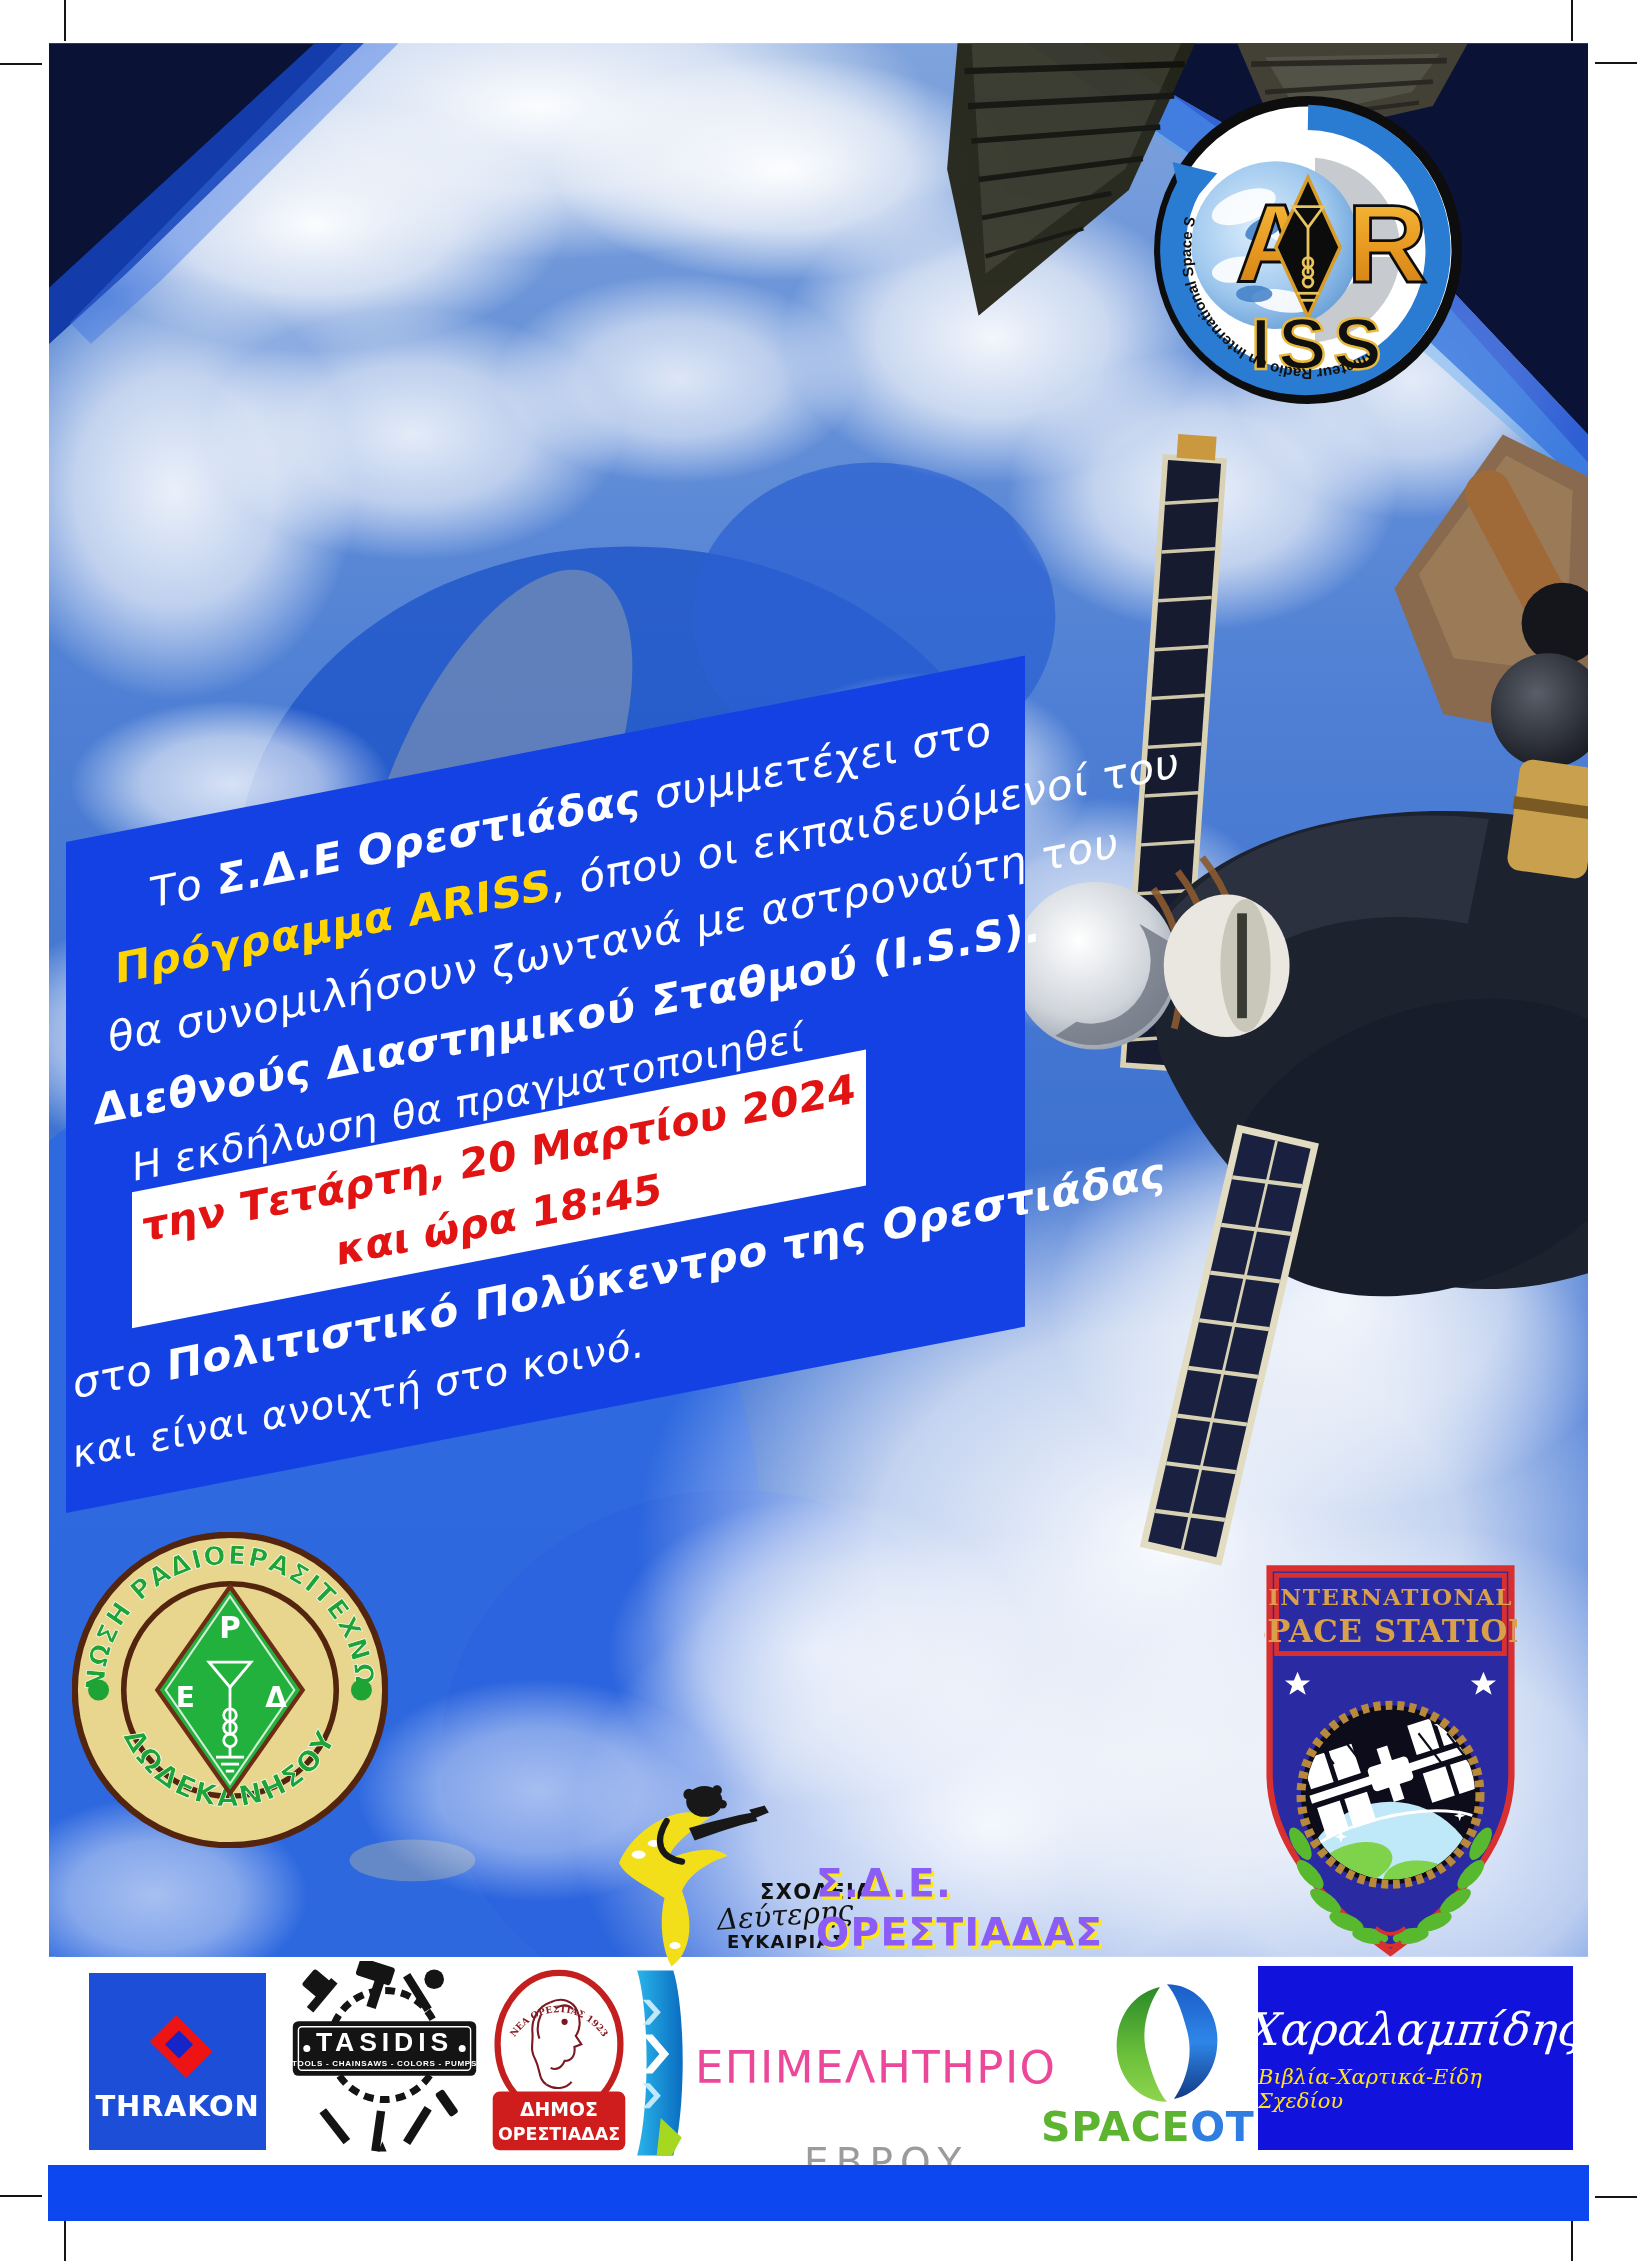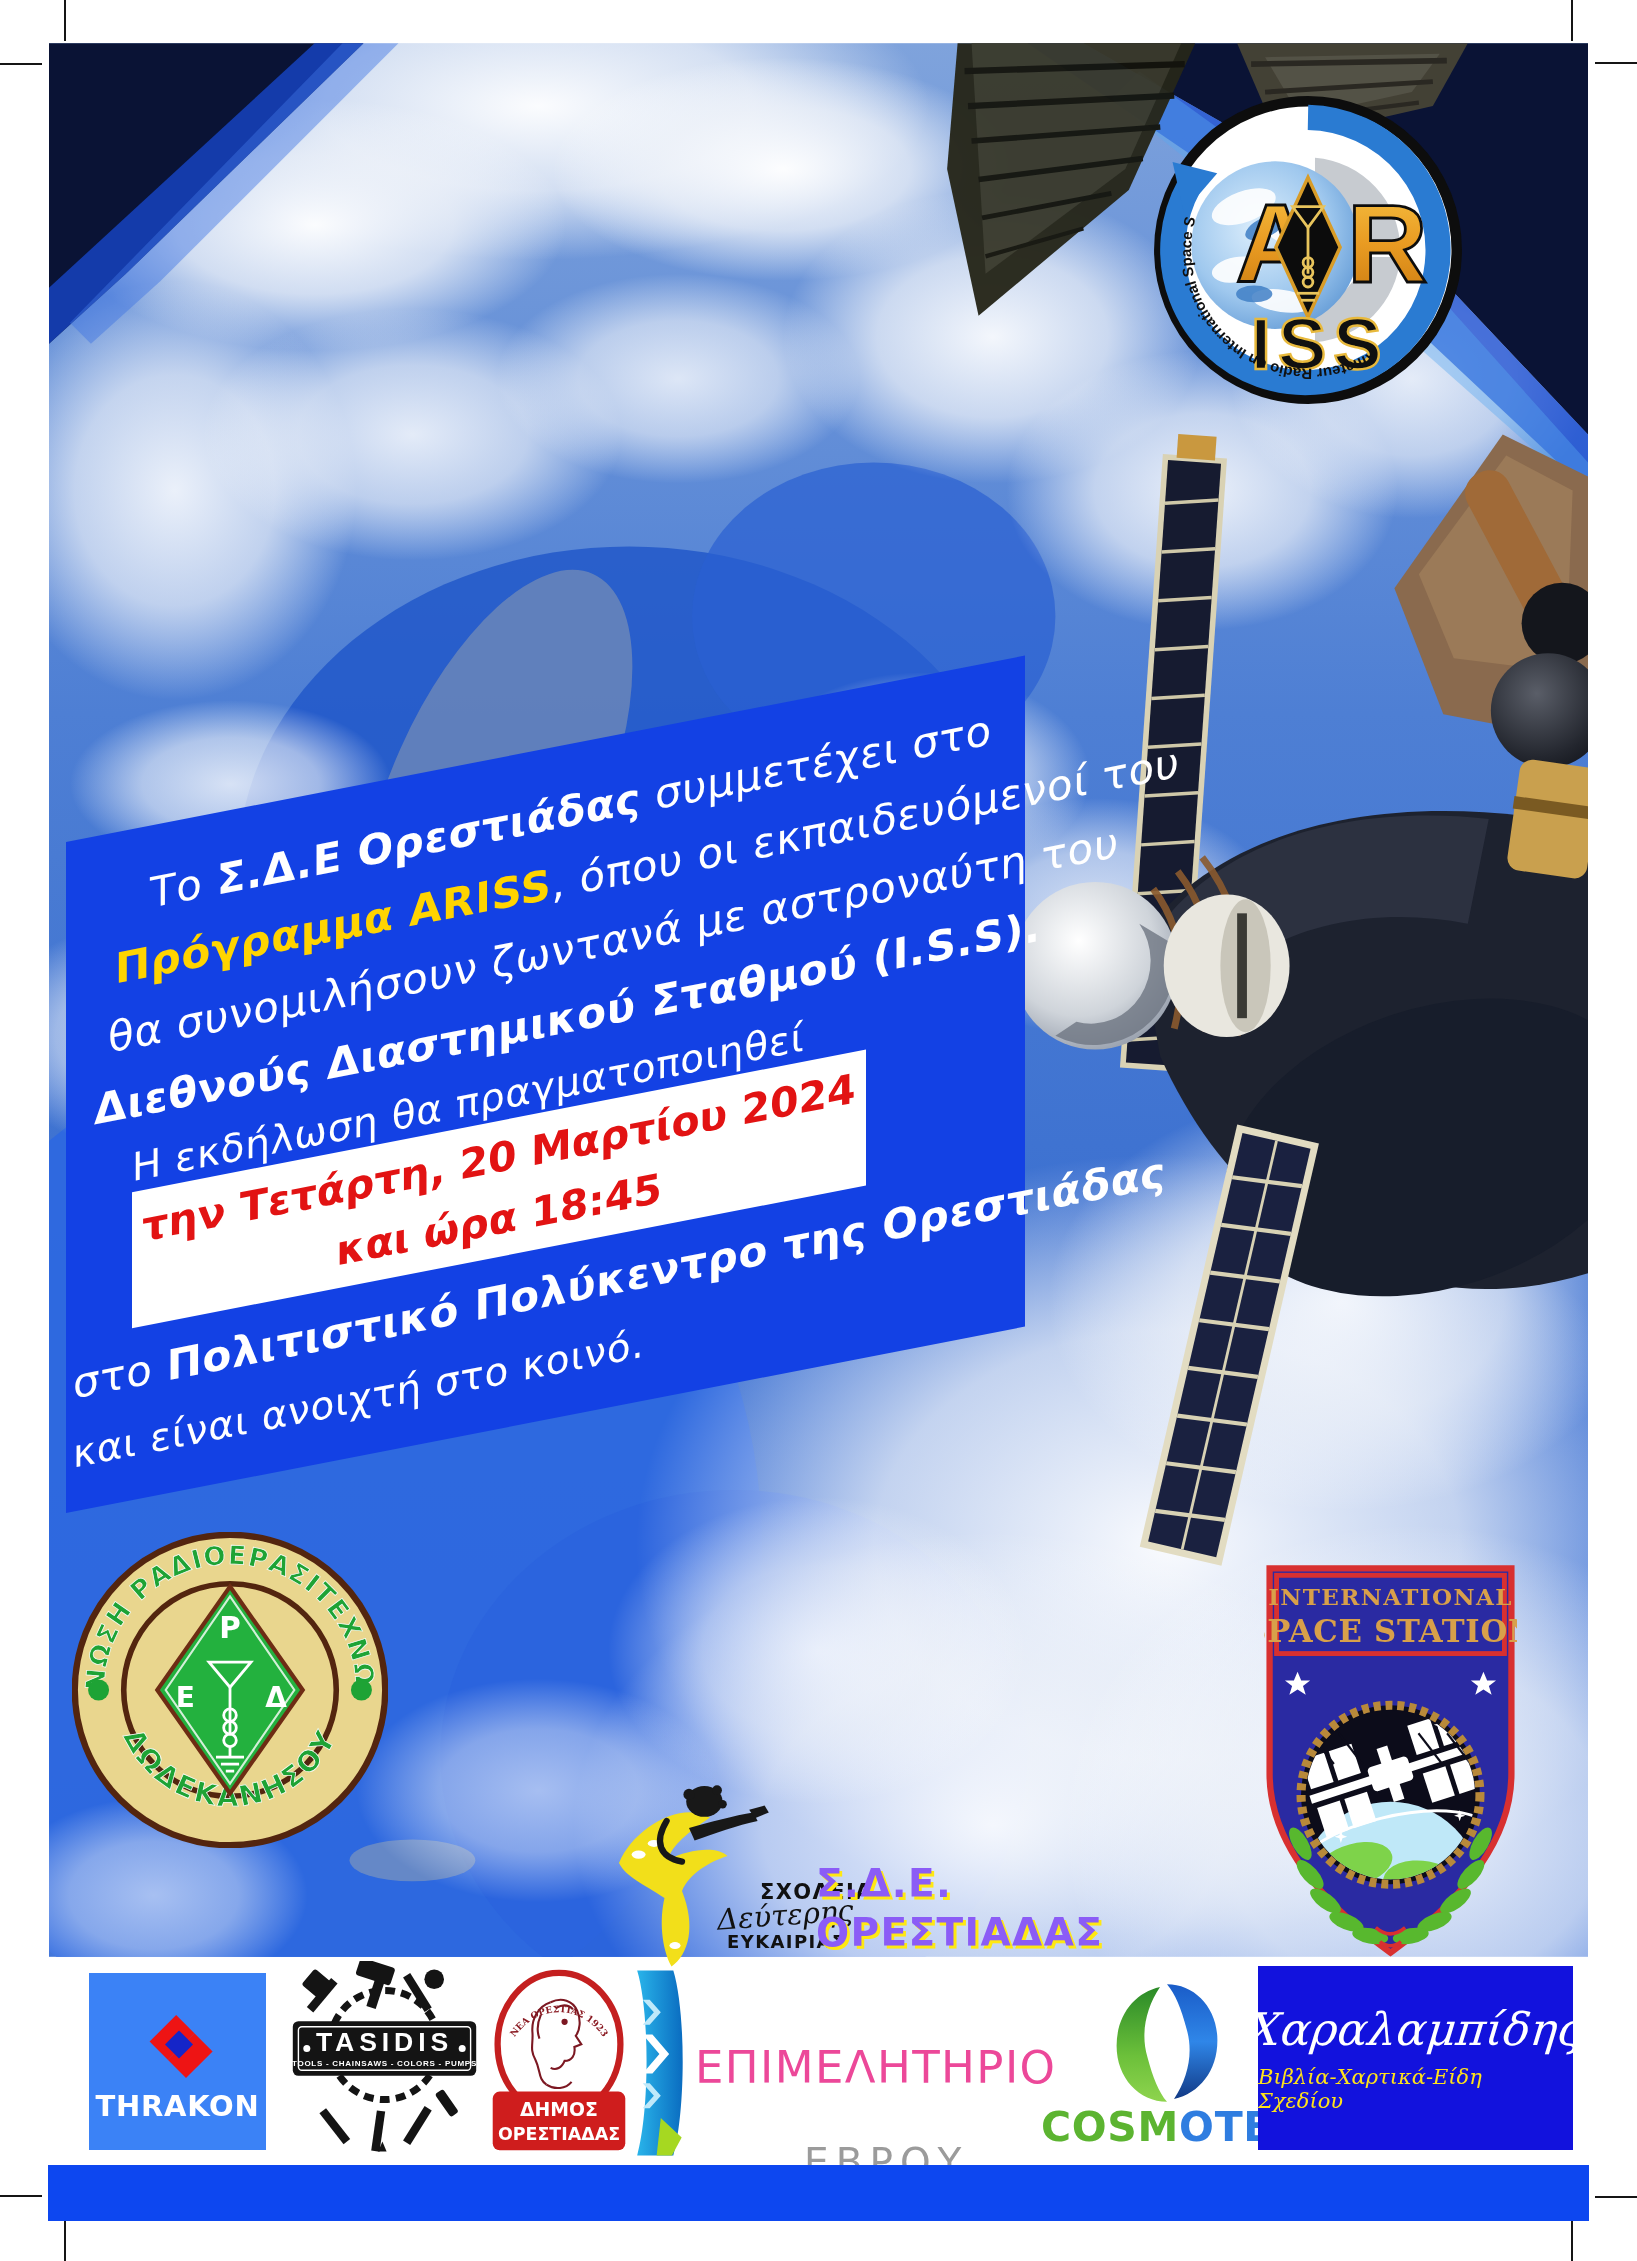--- a/index.html
+++ b/index.html
@@ -11,21 +11,21 @@
   .textblock{position:absolute;left:66px;top:842px;width:959px;height:671px;
              background:#1341e4;transform:skewY(-11deg);transform-origin:0 0;}
   .tline{position:absolute;white-space:nowrap;color:#ffffff;font-size:42px;letter-spacing:0.7px;}
   .tline b{font-weight:bold;}
   .hl{color:#ffd400;font-weight:bold;}
   .datebox{position:absolute;left:66px;top:363px;width:734px;height:136px;background:#ffffff;
            display:flex;flex-direction:column;justify-content:center;align-items:center;}
   .datebox div{color:#e21313;font-weight:bold;font-size:41px;line-height:62px;white-space:nowrap;}
   
   .band-label{position:absolute;white-space:nowrap;}
-  .thrakon-box{position:absolute;left:89px;top:1973px;width:177px;height:177px;background:#3b82f6;}
+  .thrakon-box{position:absolute;left:89px;top:1973px;width:177px;height:177px;background:#1d4ed8;}
   .thrakon-text{position:absolute;left:0;right:0;bottom:26.6px;text-align:center;color:#fff;
                 font-weight:bold;font-size:29px;letter-spacing:0.7px;}
   .xar-box{position:absolute;left:1258px;top:1966px;width:315px;height:184px;background:#1212dd;
            display:flex;flex-direction:column;justify-content:center;align-items:center;gap:9.8px;}
   .xar-name{color:#ffffff;font-size:45px;font-style:italic;font-family:"DejaVu Serif","Liberation Serif",serif;
             transform:skewX(-6deg);}
   .xar-tag{color:#ffe21a;font-size:21px;font-style:italic;font-family:"DejaVu Serif","Liberation Serif",serif;}
   .epim1{color:#ec4899;font-size:45px;letter-spacing:1.4px;}
   .epim2{color:#9b9b9b;font-size:39px;letter-spacing:7px;}
   .cosmote-text{font-size:41px;font-weight:bold;letter-spacing:0.7px;}
@@ -503,21 +503,21 @@
             <stop offset="0.5" stop-color="#2f86e8"></stop>
             <stop offset="1" stop-color="#123a86"></stop>
         </linearGradient>
       </defs>
       <path d="M90,6 C130,6 162,40 162,86 C162,130 136,162 100,170 C120,140 128,104 118,70 C110,40 102,20 90,6 Z" fill="url(#cblue)"></path>
       <path d="M90,174 C50,174 18,140 18,94 C18,50 44,18 80,10 C60,40 52,76 62,110 C70,140 78,160 90,174 Z" fill="url(#cgreen)"></path>
       <path d="M80,10 C104,28 122,58 118,96 C116,128 108,152 100,170 C88,150 76,120 78,84 C80,52 76,28 80,10 Z" fill="#ffffff" opacity="0.25"></path>
     </svg>
   </div>
   <div class="abs band-label cosmote-text" style="left:1041px;top:2103px;">
-    <span style="color:#5cb431;">COSM</span><span style="color:#2f7de0;">OTE</span>
+    <span style="color:#5cb431;">SPACE</span><span style="color:#2f7de0;">OTE</span>
   </div>
 
   <div class="xar-box">
     <div class="xar-name">Χαραλαμπίδης</div>
     <div class="xar-tag">Βιβλία-Χαρτικά-Είδη Σχεδίου</div>
   </div>
 
   <div class="blue-bar"></div>
 
 </div>

